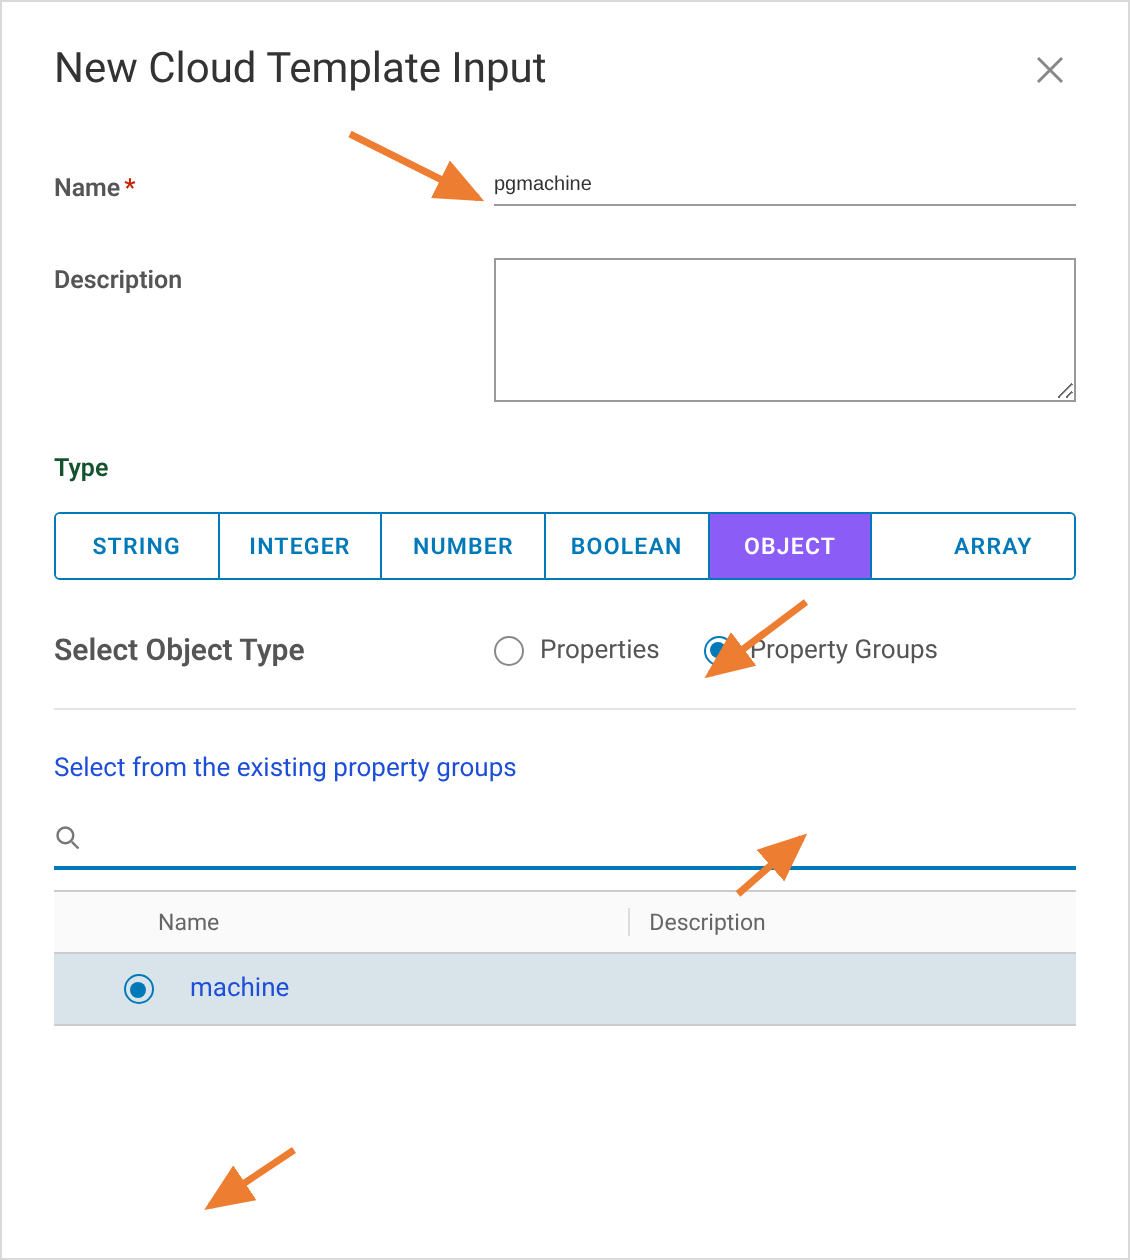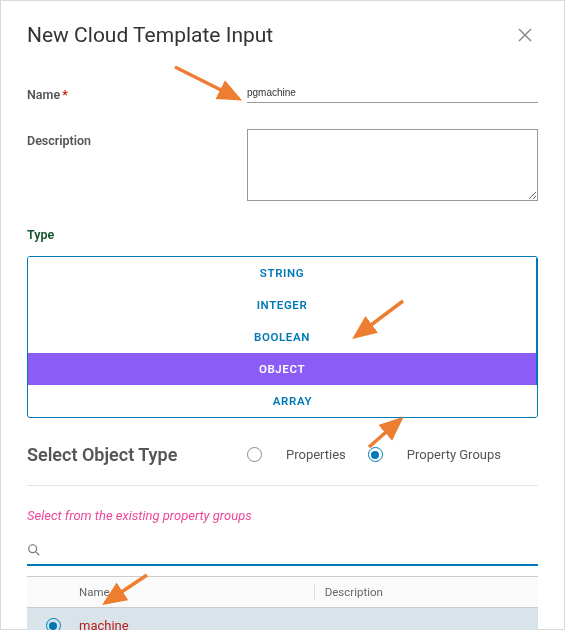--- a/index.html
+++ b/index.html
@@ -74,21 +74,20 @@
     font-weight: 600;
     color: #14532d;
     margin-bottom: 14px;
   }
   .seg-group {
     display: flex;
     border: 1px solid #0079b8;
     border-radius: 3px;
     overflow: hidden;
     width: 100%;
-    flex-direction: column;
   }
   .seg-btn {
     flex: 1;
     text-align: center;
     padding: 9px 0;
     font-size: 11.5px;
     font-weight: 600;
     letter-spacing: 0.6px;
     color: #0079b8;
     background: #fff;
@@ -97,56 +96,56 @@
   }
   .seg-btn:last-child { border-right: none; margin-left: 20px; }
   .seg-btn.active { background: #8b5cf6; color: #fff; }
   .obj-type-row {
     display: flex;
     align-items: center;
     margin-bottom: 20px;
   }
   .obj-type-label {
     width: 220px;
-    font-size: 18px;
+    font-size: 15px;
     font-weight: 600;
     color: #555;
   }
   .radio-group { display: flex; gap: 22px; align-items: center; }
-  .radio-item { display: flex; align-items: center; gap: 24px; font-size: 13px; color: #555; cursor: pointer; }
+  .radio-item { display: flex; align-items: center; gap: 8px; font-size: 13px; color: #555; cursor: pointer; }
   .radio-circle {
     width: 15px; height: 15px; border-radius: 50%;
     border: 1px solid #888; display: inline-block; position: relative;
     flex-shrink: 0;
   }
   .radio-circle.checked { border-color: #0079b8; }
   .radio-circle.checked::after {
     content: ""; position: absolute; top: 2.5px; left: 2.5px;
     width: 8px; height: 8px; border-radius: 50%; background: #0079b8;
   }
   .divider { border: none; border-top: 1px solid #e4e4e4; margin: 8px 0 22px 0; }
-  .list-caption { font-size: 13px; color: #ec4899; margin-bottom: 16px; font-style: italic; }
+  .list-caption { font-size: 13px; color: #1d4ed8; margin-bottom: 16px; }
   .search-wrap { position: relative; border-bottom: 2px solid #0079b8; margin-bottom: 10px; }
   .search-icon-wrap { position: absolute; left: 0; top: 3px; color: #888; }
   .search-input {
     width: 100%; border: none; outline: none; font-size: 13px;
     padding: 4px 4px 6px 22px; background: transparent;
   }
   .table-head {
     display: flex; border-top: 1px solid #ccc; border-bottom: 1px solid #ccc;
     background: #fafafa; font-size: 11.5px; color: #666;
     padding: 8px 0;
   }
   .th-sel { width: 52px; }
   .th-name { flex: 1.1; padding-left: 0; }
   .th-desc { flex: 1; padding-left: 0; border-left: 1px solid #ddd; padding-left: 10px; }
   .table-row {
     display: flex; align-items: center;
-    background: #d9e4ea; font-size: 13px; color: #b91c1c;
-    padding: 10px 0; border-bottom: 1px solid #ccc;
+    background: #d9e4ea; font-size: 13px; color: #1d4ed8;
+    padding: 10px 16px; border-bottom: 1px solid #ccc;
   }
   .td-sel { width: 52px; display: flex; justify-content: center; }
   .td-name { flex: 1.1; }
   .td-desc { flex: 1; padding-left: 10px; }
   
   .arrow { position: absolute; pointer-events: none; }
   .arrow svg { display: block; }
 </style>
 </head>
 <body>
@@ -174,20 +173,21 @@
   <div class="form-row">
     <div class="form-label">Description</div>
     <textarea class="form-textarea" style=""></textarea>
   </div>
 
   <div class="type-section">
     <div class="type-label">Type</div>
     <div class="seg-group">
       <div class="seg-btn">STRING</div>
       <div class="seg-btn">INTEGER</div>
+      <div class="seg-btn">NUMBER</div>
       <div class="seg-btn">BOOLEAN</div>
       <div class="seg-btn active">OBJECT</div>
       <div class="seg-btn">ARRAY</div>
     </div>
   </div>
 
   <div class="obj-type-row">
     <div class="obj-type-label">Select Object Type</div>
     <div class="radio-group">
       <div class="radio-item">

